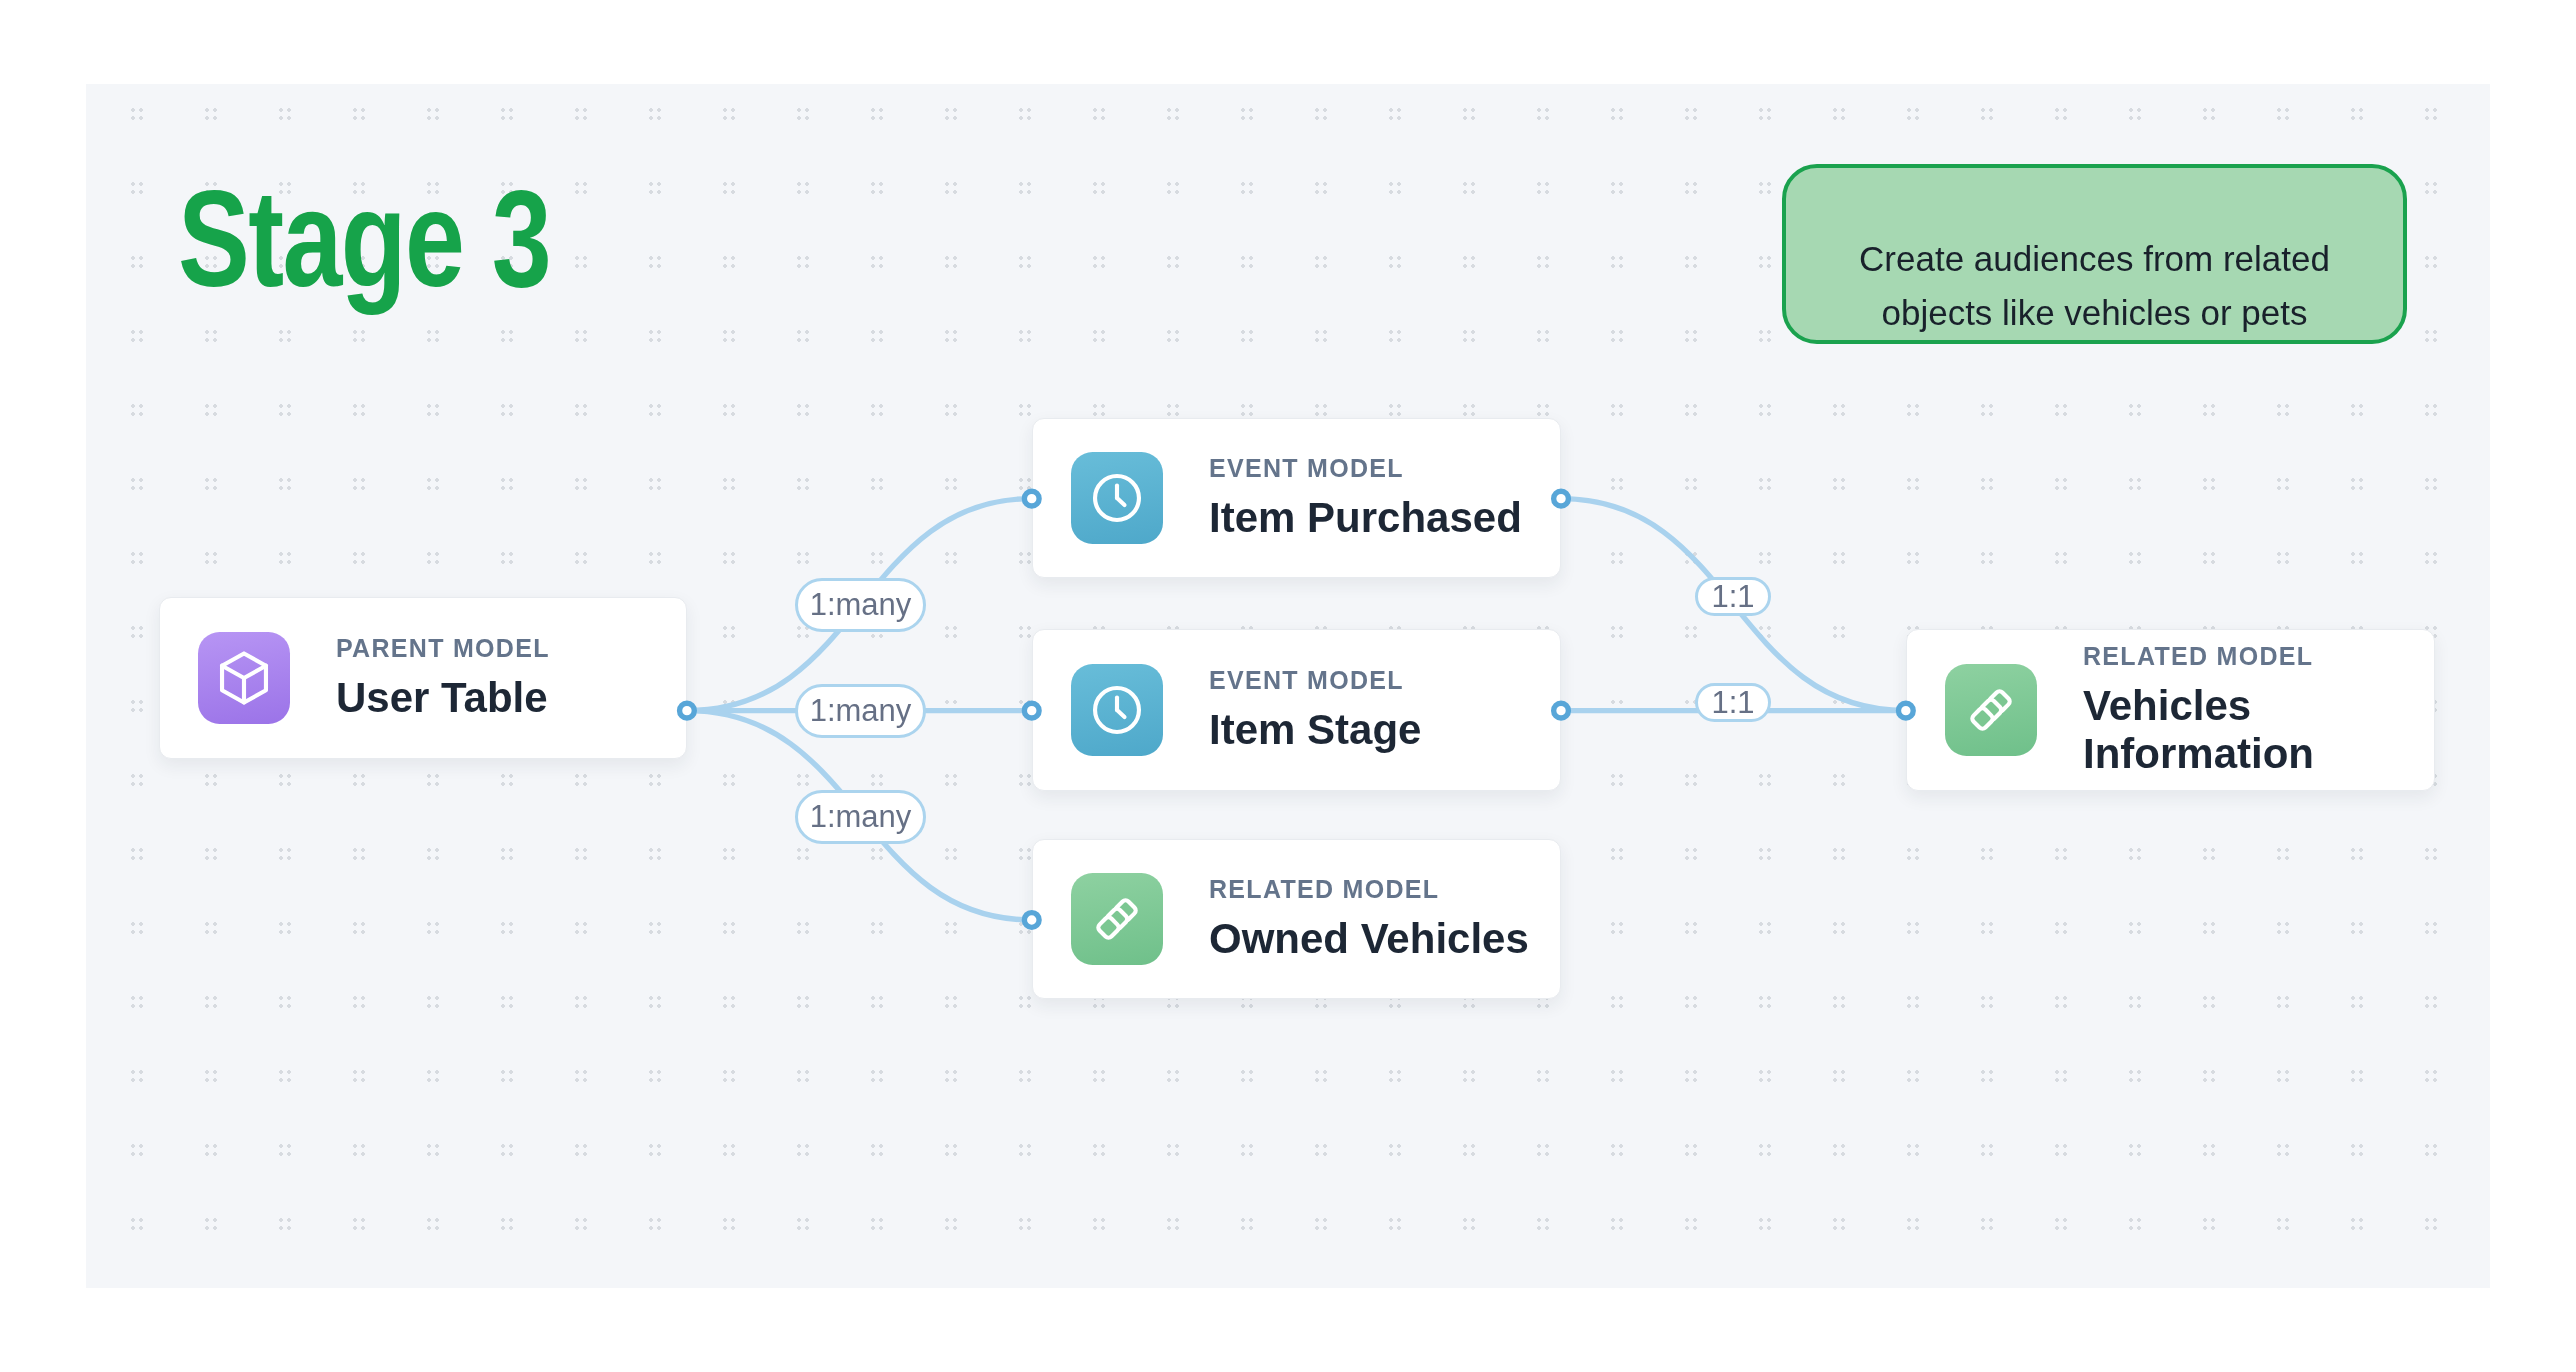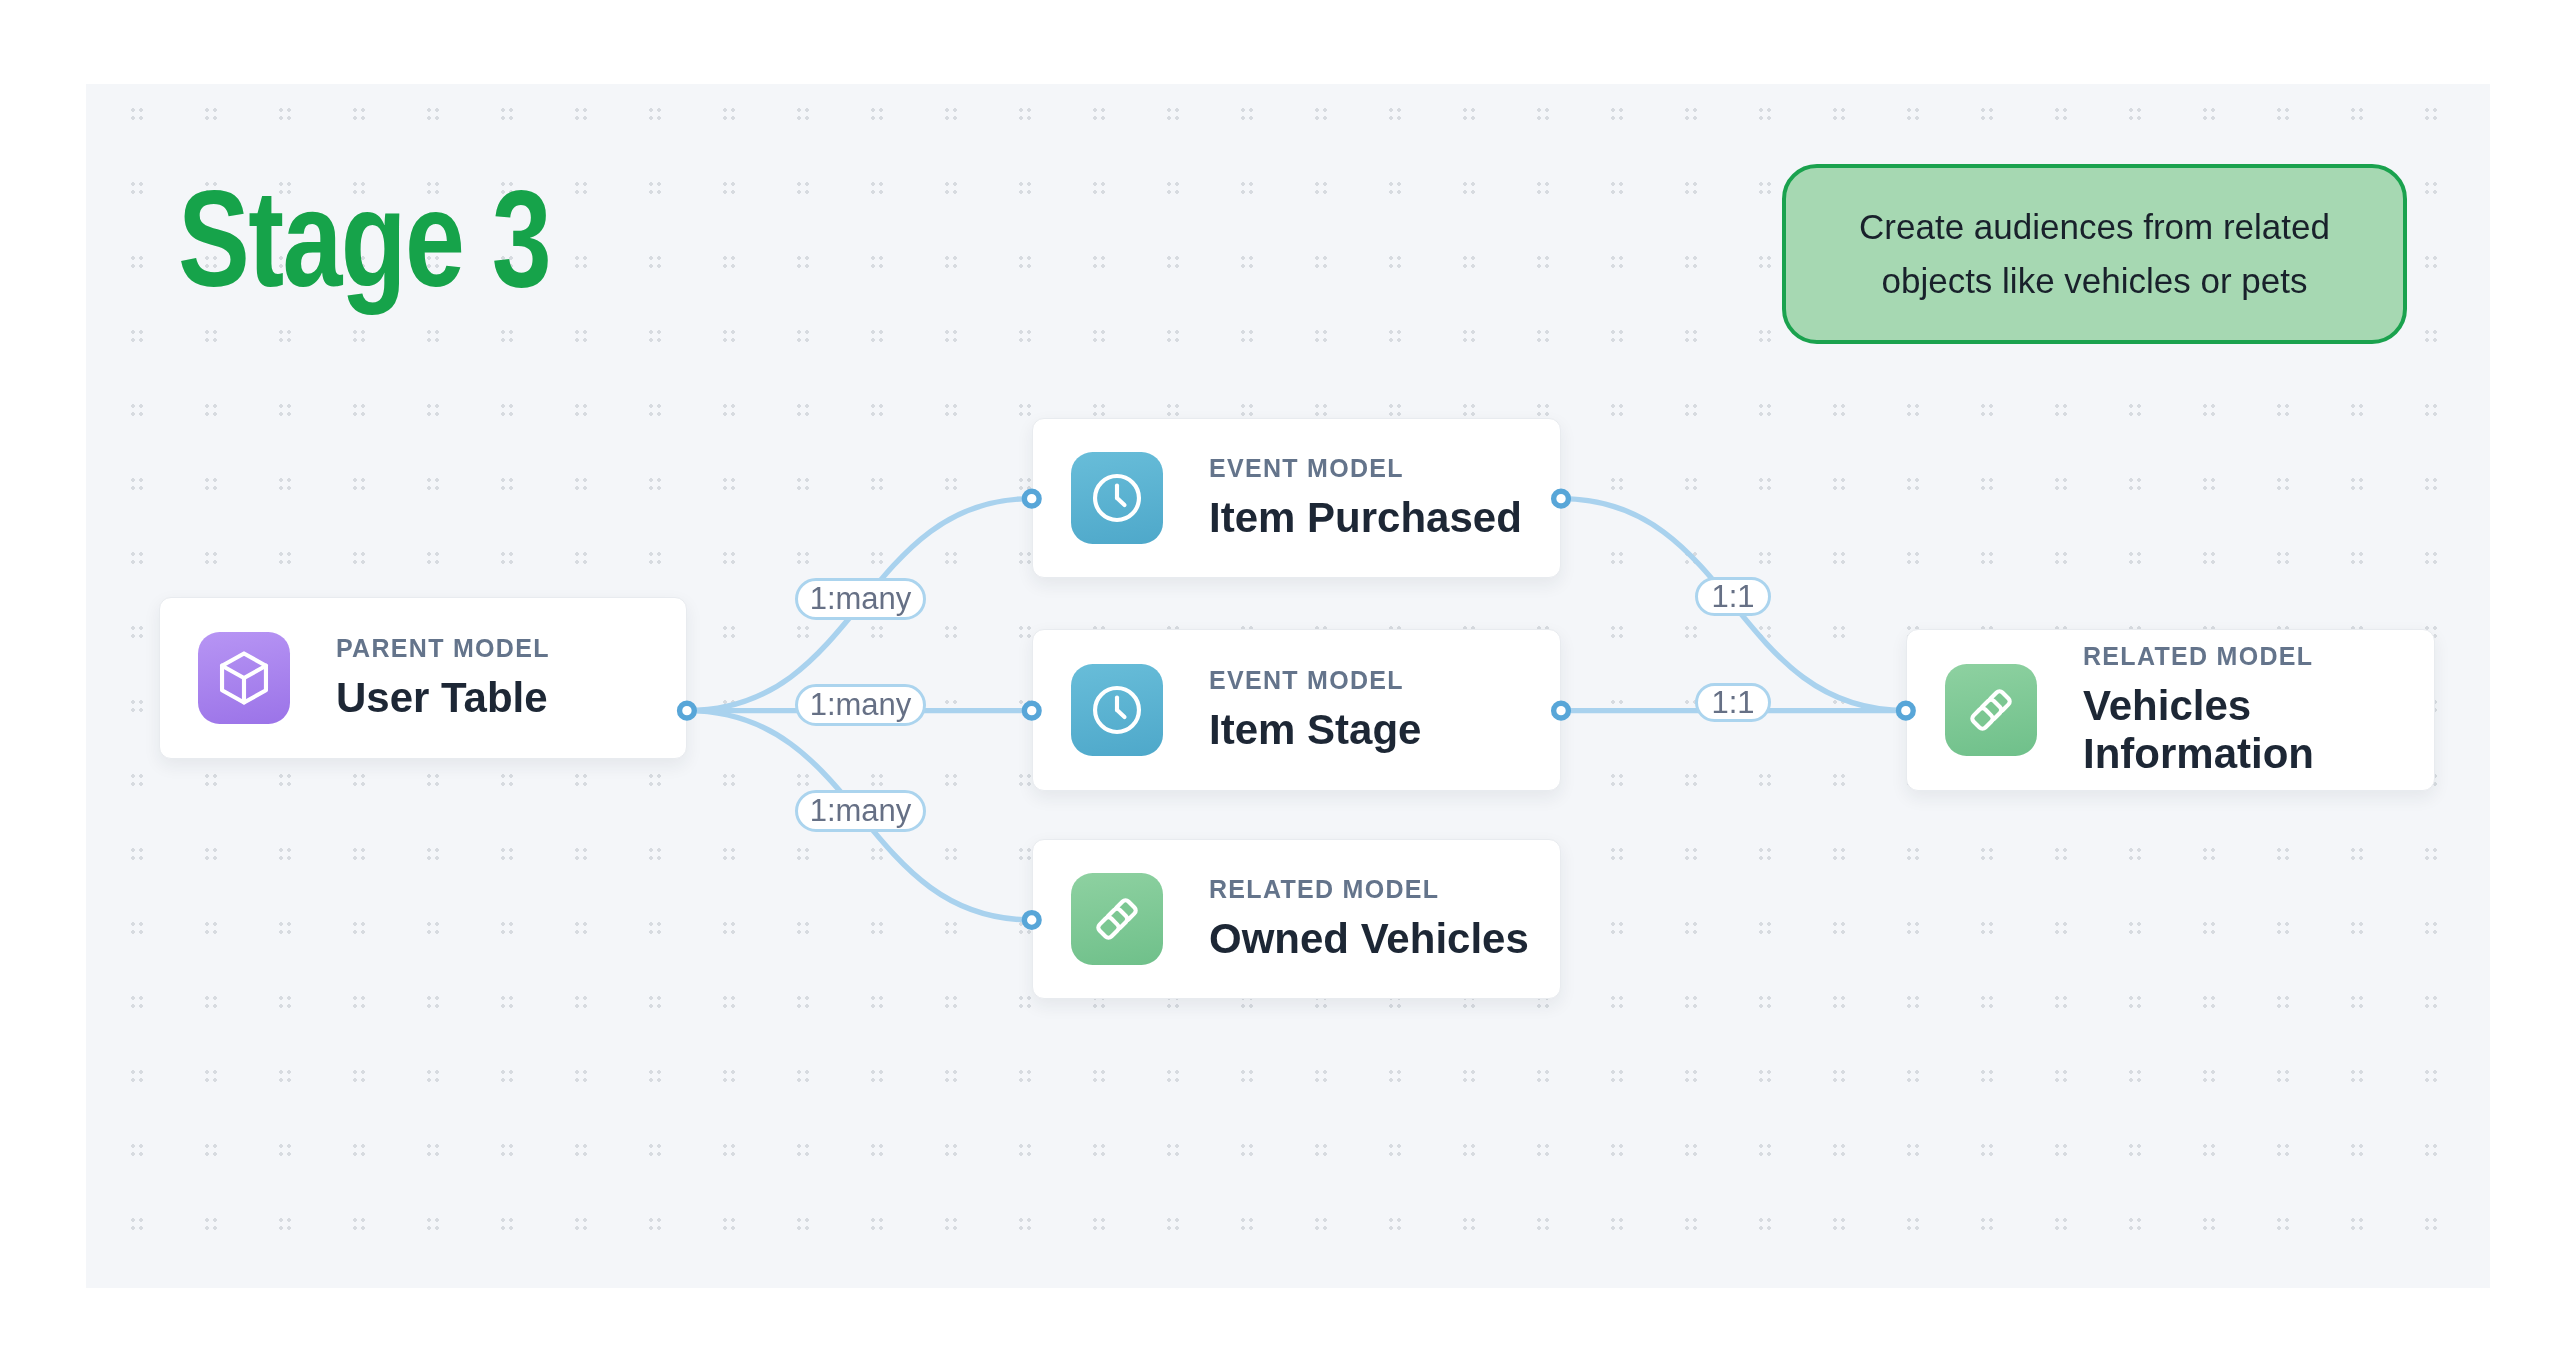--- a/index.html
+++ b/index.html
@@ -30,21 +30,21 @@
     color:#16a34a;
     transform:scaleX(.78);transform-origin:left top;
     white-space:nowrap;
   }
 
   
   .callout{
     position:absolute;left:1782px;top:164px;width:625px;height:180px;
     box-sizing:border-box;z-index:1;
     background:#a6d8b2;border:4px solid #1aa24e;border-radius:35px;
-    display:flex;align-items:center;justify-content:center;text-align:center;
+    display:flex;align-items:flex-end;justify-content:center;text-align:center;
     padding:0 32px;
     font-size:35px;line-height:1.55;font-weight:500;color:#19212b;
   }
 
   
   .card{
     position:absolute;width:529px;height:161px;box-sizing:border-box;z-index:2;
     background:#ffffff;border:1.3px solid #e8ebef;border-radius:12px;
     box-shadow:0 6.7px 17.4px rgba(30,41,59,.07);
     display:flex;align-items:center;gap:46px;padding-left:38px;
@@ -74,21 +74,21 @@
   .wires path{stroke:#a9d2ee;stroke-width:8;fill:none;stroke-linecap:round;}
   .wires circle{fill:#ffffff;stroke:#58a6d8;stroke-width:8;}
 
   
   .pill{
     position:absolute;box-sizing:border-box;z-index:4;
     background:#ffffff;border:3.4px solid #abd4ee;border-radius:29.5px;
     display:flex;align-items:center;justify-content:center;
     font-size:31px;font-weight:500;color:#667085;
   }
-  .pill-many{width:131px;height:42px;}
+  .pill-many{width:131px;height:54px;}
   .pill-one{width:76px;height:39px;border-radius:20px;}
   #pill-edge-0{left:795px;top:578px;}
   #pill-edge-1{left:795px;top:684px;}
   #pill-edge-2{left:795px;top:790px;}
   #pill-edge-3{left:1695px;top:577px;}
   #pill-edge-4{left:1695px;top:683px;}
 </style>
 </head>
 <body>
 

